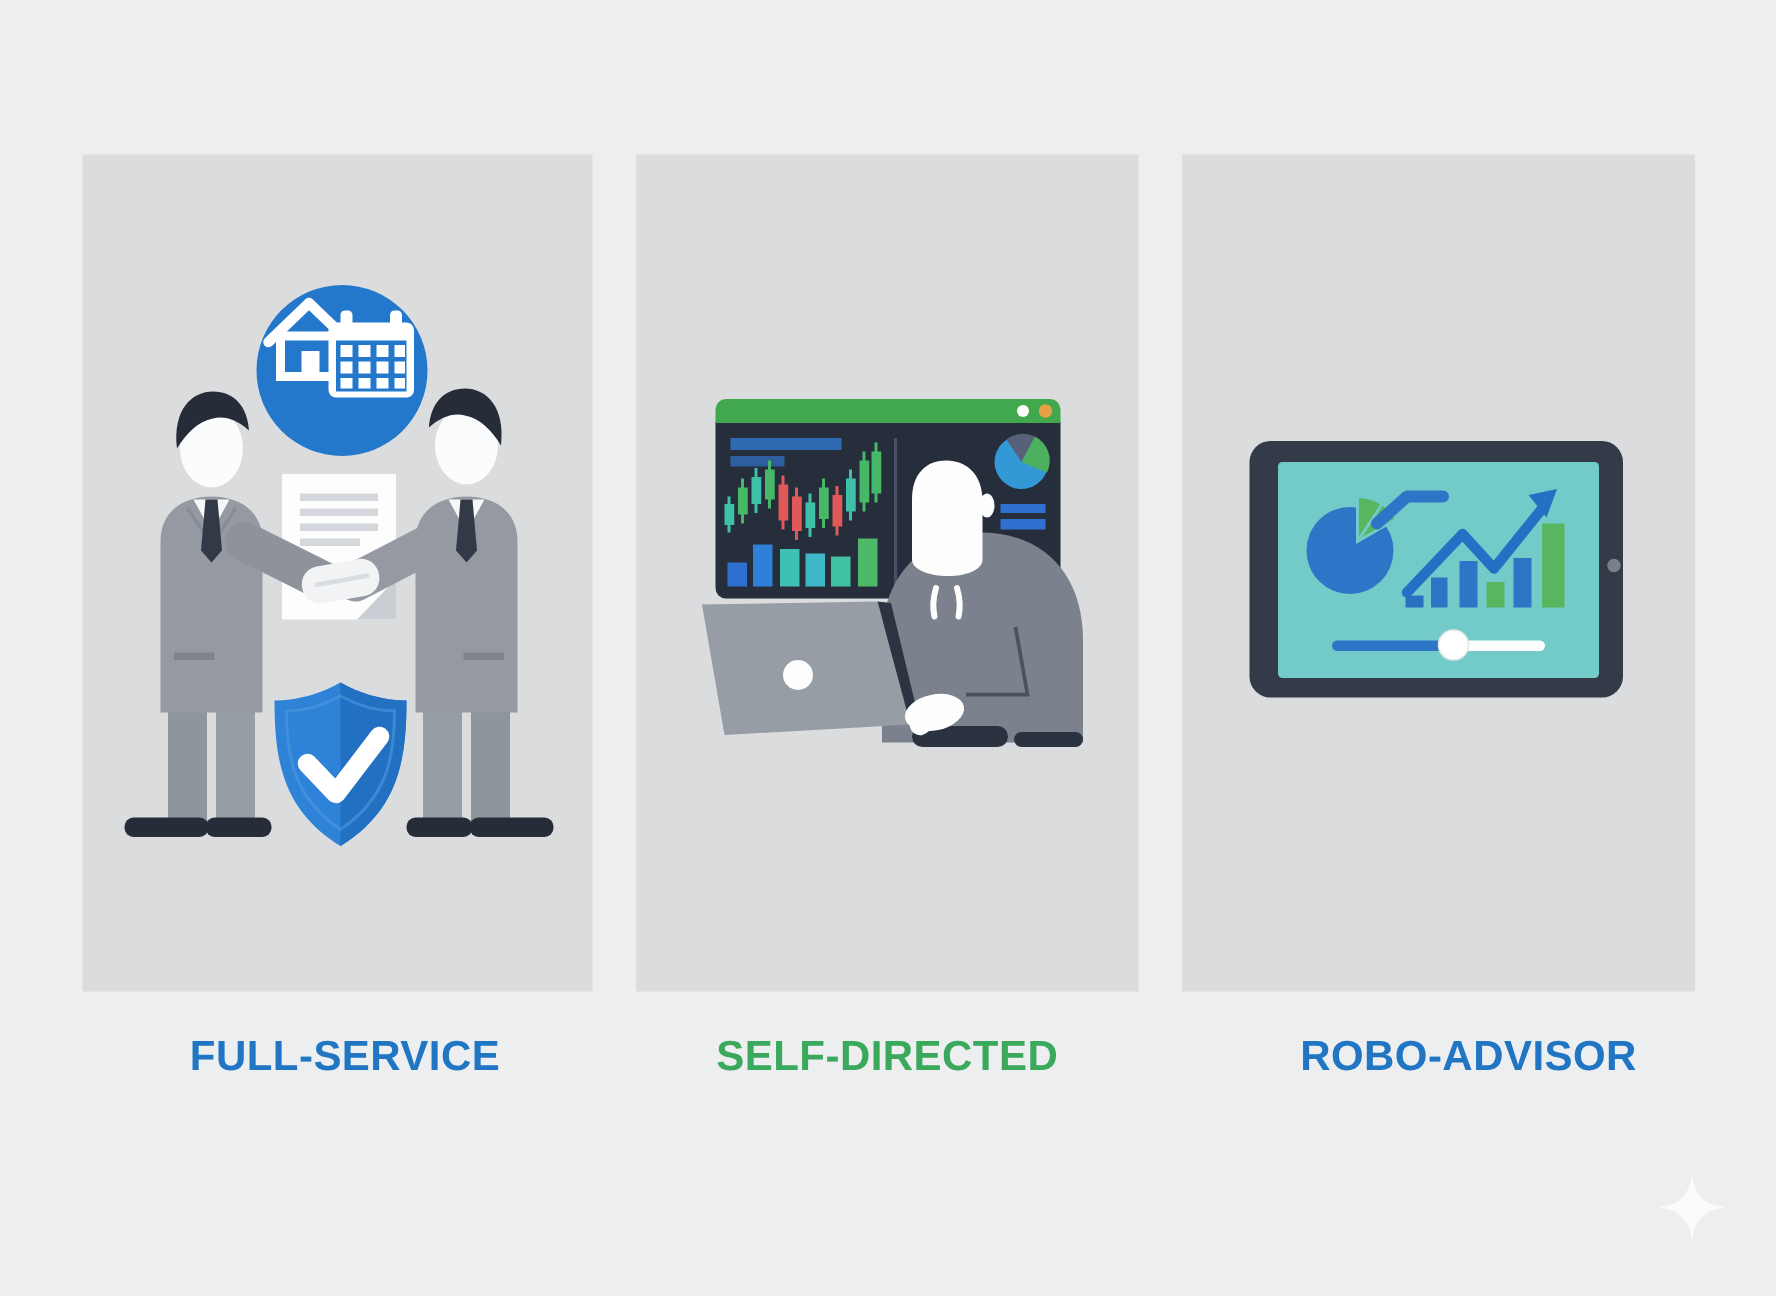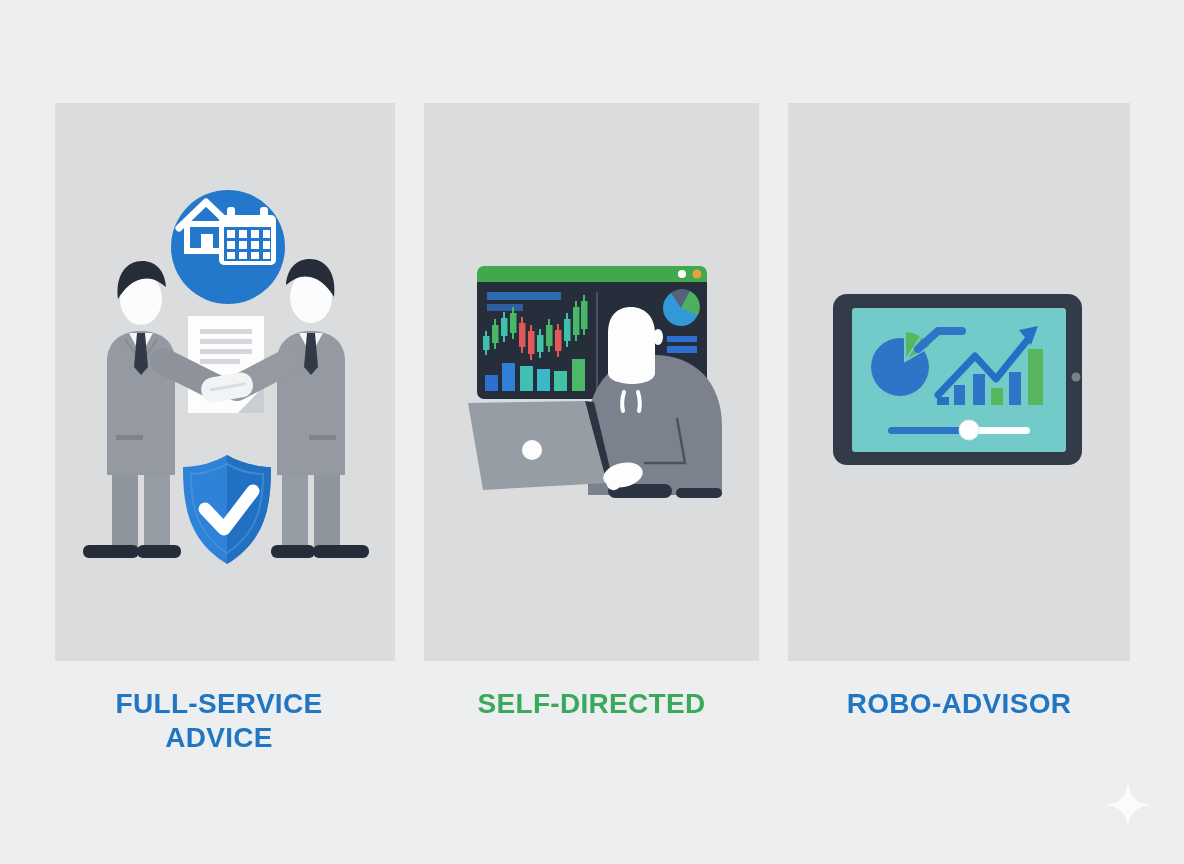--- a/index.html
+++ b/index.html
@@ -9,23 +9,23 @@
   }
   .panel{position:absolute;top:103px;height:558px;background:#dadcde;}
   .panel svg{display:block;width:100%;height:100%;}
   #panel-1{left:55px;width:340px;}
   #panel-2{left:424px;width:335px;}
   #panel-3{left:788px;width:342px;}
   .caption{
     position:absolute;top:687px;text-align:center;
     font-weight:700;font-size:28px;line-height:34px;letter-spacing:.3px;
   }
-  #caption-1{left:49px;width:340px;color:#2176c4;}
+  #caption-1{left:60px;width:340px;color:#2176c4;}
   #caption-2{left:424px;width:335px;color:#3aa95c;}
-  #caption-3{left:788px;width:342px;color:#2176c4;}
+  #caption-3{left:808px;width:342px;color:#2176c4;}
   .watermark{position:absolute;left:1104px;top:781px;width:48px;height:48px;}
 </style>
 </head>
 <body>
 
 <div class="canvas">
 
   <section class="panel" id="panel-1">
     <svg viewBox="0 0 340 558">
 
@@ -224,21 +224,20 @@
       <g>
         <rect x="100" y="324" width="82" height="7" rx="3.5" fill="#2e75c8"></rect>
         <rect x="178" y="324" width="64" height="7" rx="3.5" fill="#fdfefe"></rect>
         <circle cx="181" cy="327" r="10" fill="#ffffff" stroke="#e3e8ea" stroke-width="1"></circle>
       </g>
     </svg>
   </section>
 
   <div class="caption" id="caption-1">
     <div>FULL-SERVICE</div>
-    <div>ADVICE</div>
   </div>
   <div class="caption" id="caption-2">
     <div>SELF-DIRECTED</div>
   </div>
   <div class="caption" id="caption-3">
     <div>ROBO-ADVISOR</div>
     <div></div>
   </div>
 
   <div class="watermark">

